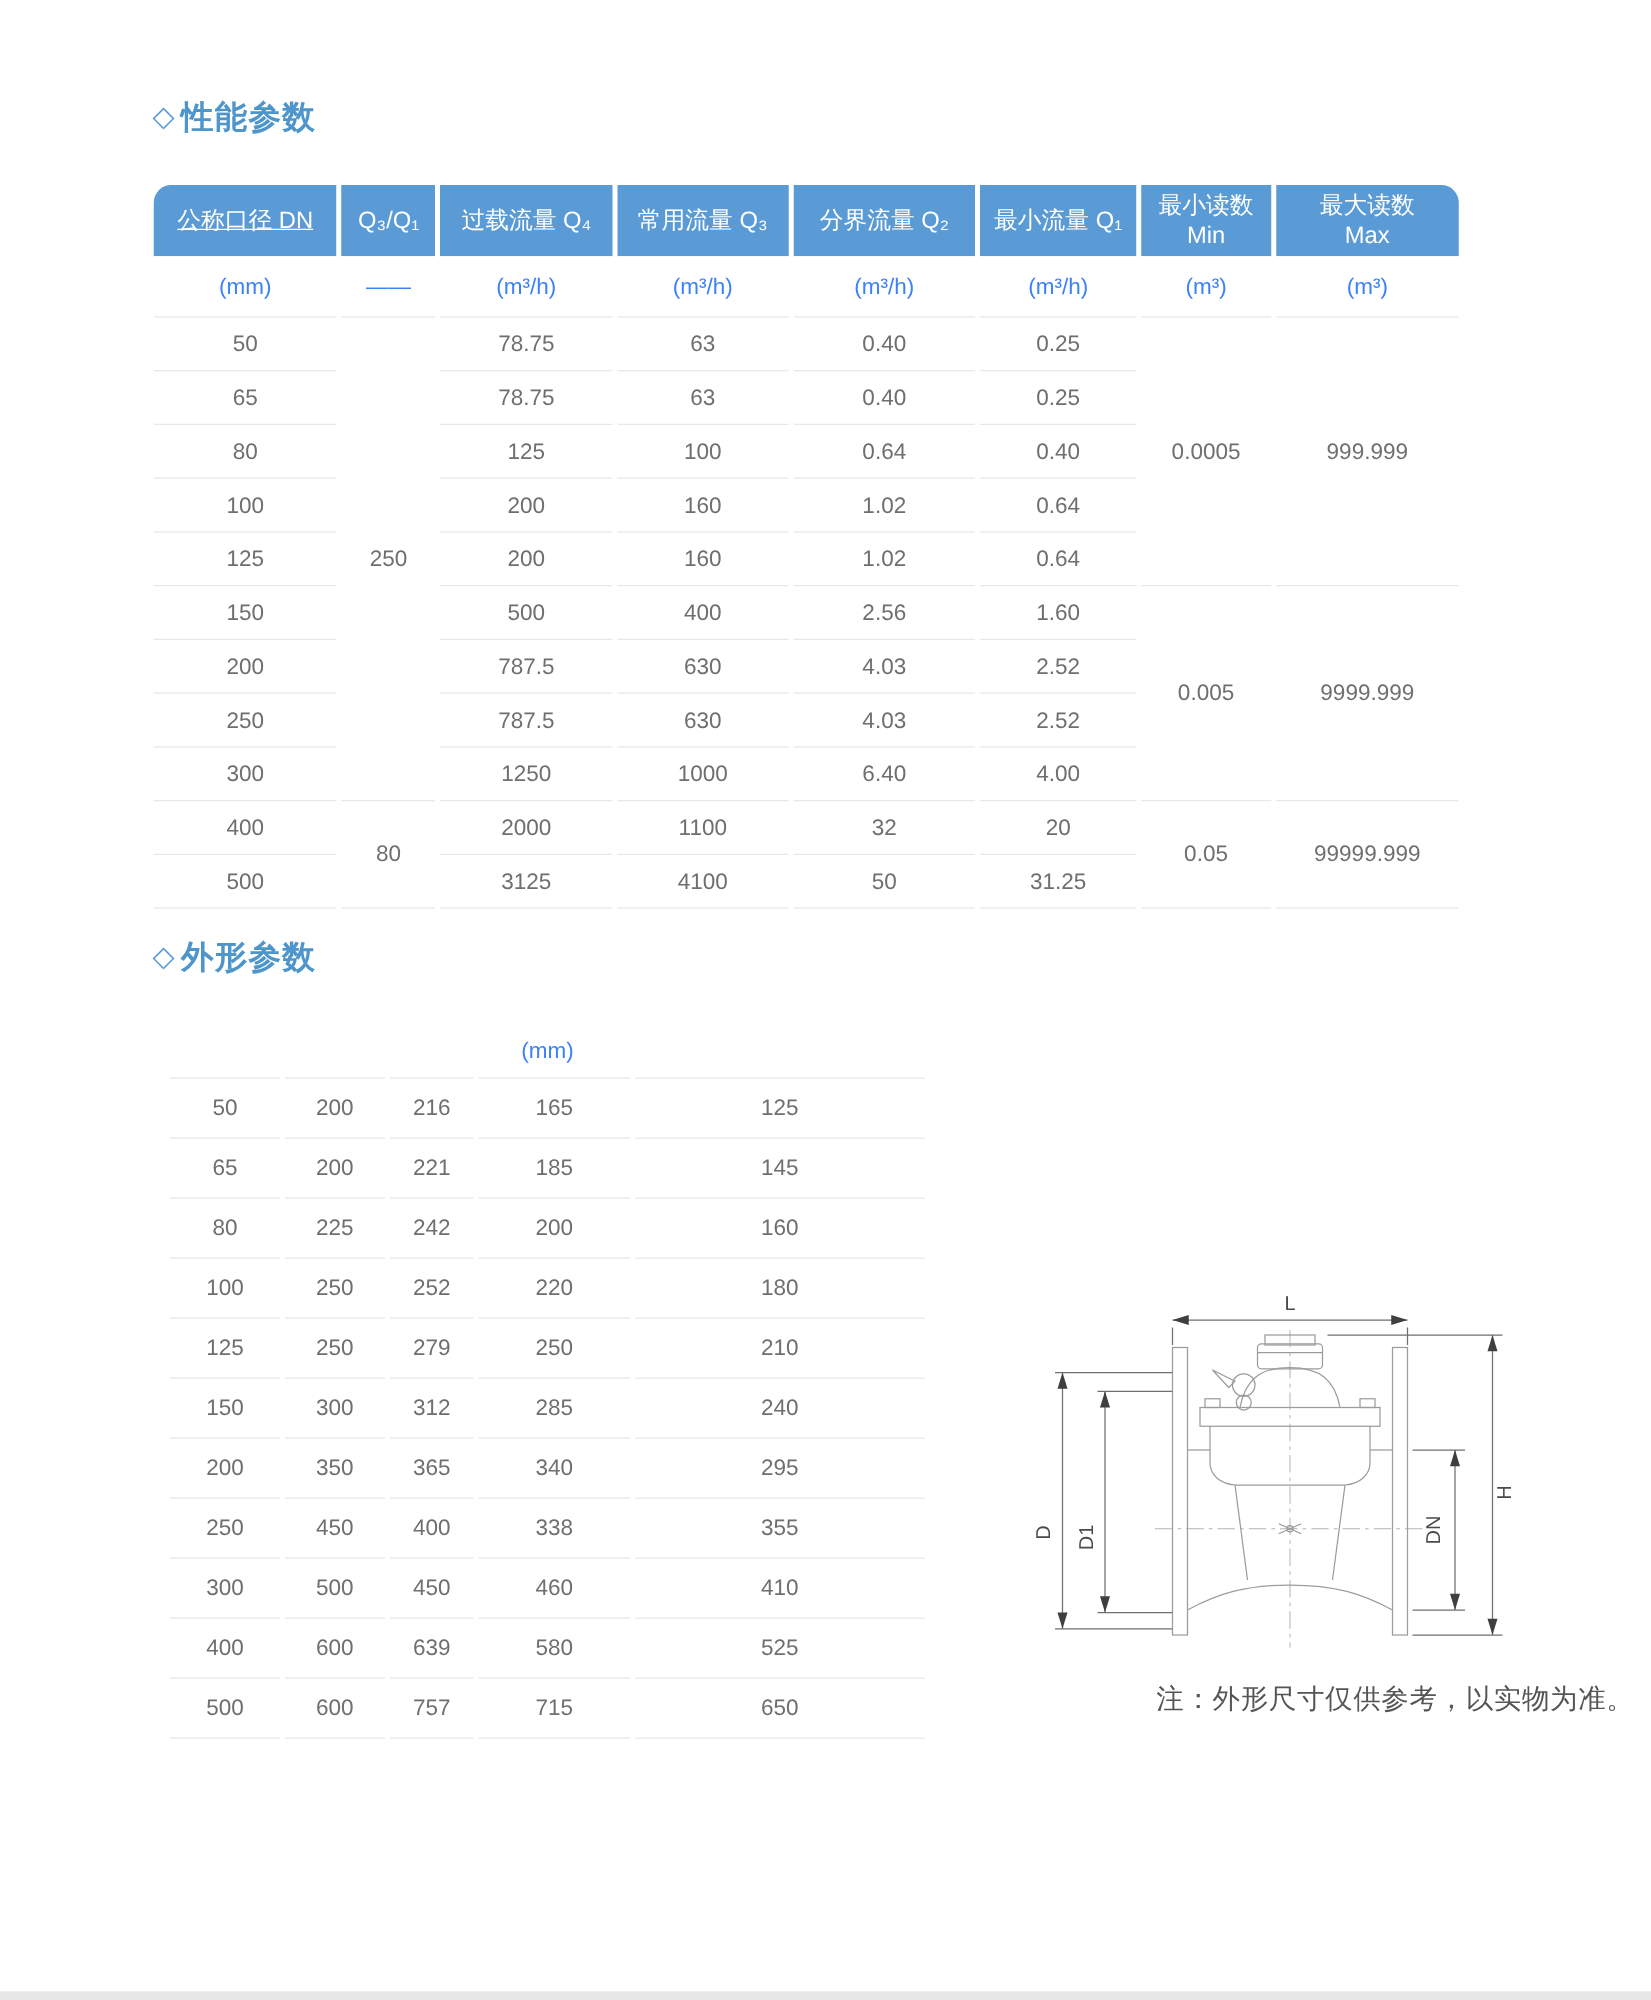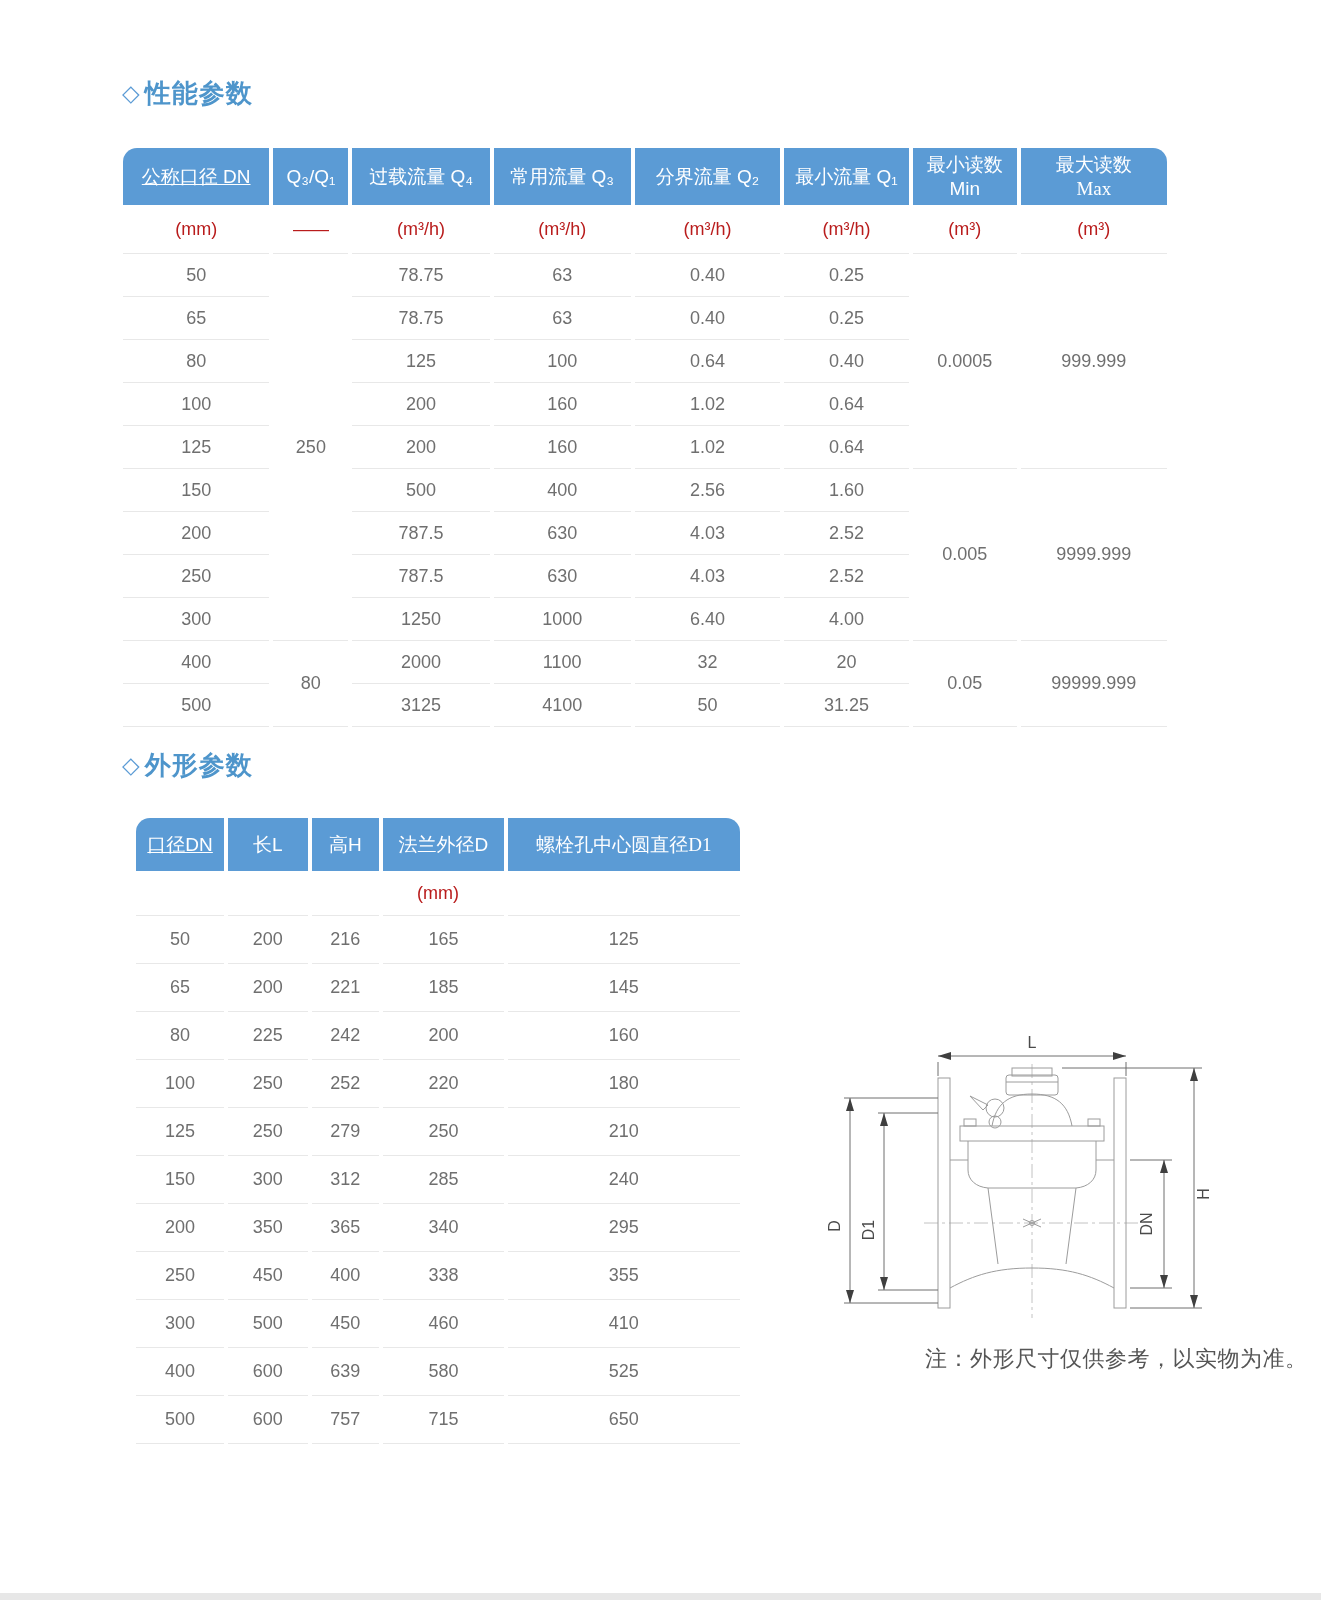--- a/index.html
+++ b/index.html
@@ -16,25 +16,25 @@
   .section-title .diamond{font-weight:400;font-size:23px;color:#5B9BD5;}
   #title-performance{top:76px;}
   #title-dimensions{top:748px;}
 
   table.spec{border-collapse:separate;border-spacing:4px 0;table-layout:fixed;}
   table.spec th{
     background:#5B9BD5;color:#ffffff;font-weight:500;text-align:center;vertical-align:middle;
     font-size:19px;line-height:1.25;white-space:pre-line;padding:0 2px;
   }
   table.spec th:first-child{border-top-left-radius:14px;text-decoration:underline;}
-  table.spec th:last-child{border-top-right-radius:14px;font-family:Liberation Serif, serif;}
+  table.spec th:last-child{border-top-right-radius:14px;}
   table.spec td{
     text-align:center;vertical-align:middle;color:#6F6F6F;font-size:18px;background:#ffffff;
   }
-  tr.units td{height:46px;color:#b91c1c;border-top:none;}
+  tr.units td{height:46px;color:#3b82f6;border-top:none;}
   #perf-table{position:absolute;left:119px;top:148px;width:1052px;}
   #perf-table th{height:57px;}
   #perf-table tbody td{height:40px;border-top:1px solid #E8E8E8;}
   #dim-table{position:absolute;left:132px;top:818px;width:612px;}
   #dim-table th{height:53px;}
   #dim-table tr.units td{height:42px;}
   #dim-table tbody td{height:45px;border-top:1px solid #E8E8E8;}
   td.bb{border-bottom:1px solid #E8E8E8;}
 
   #diagram-wrap{position:absolute;left:792px;top:998px;width:430px;height:345px;}
@@ -190,27 +190,20 @@
 
 <table class="spec" id="dim-table">
   <colgroup>
     <col style="width:15%">
       <col style="width:13.5%">
       <col style="width:11.5%">
       <col style="width:20.5%">
       <col style="width:39.5%">
   </colgroup>
   <thead>
-    <tr>
-      <th>口径DN</th>
-      <th>长L</th>
-      <th>高H</th>
-      <th>法兰外径D</th>
-      <th>螺栓孔中心圆直径D1</th>
-    </tr>
     <tr class="units">
       <td colspan="5">(mm)</td>
     </tr>
   </thead>
   <tbody>
     <tr>
       <td>50</td>
       <td>200</td>
       <td>216</td>
       <td>165</td>

